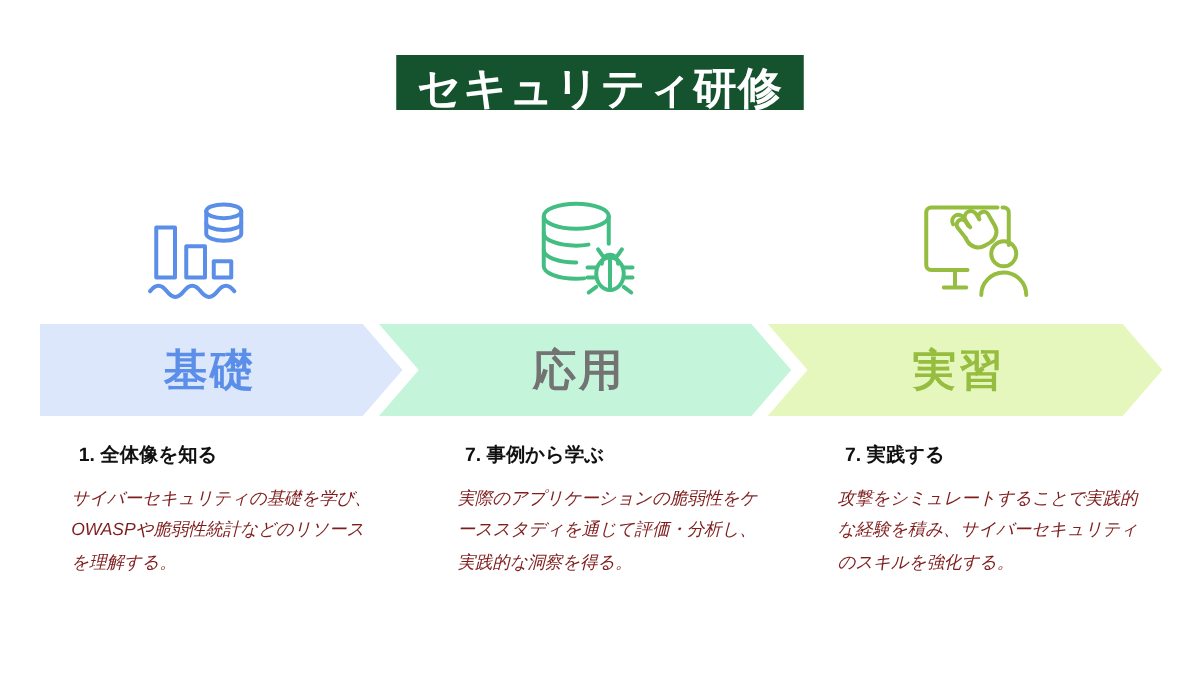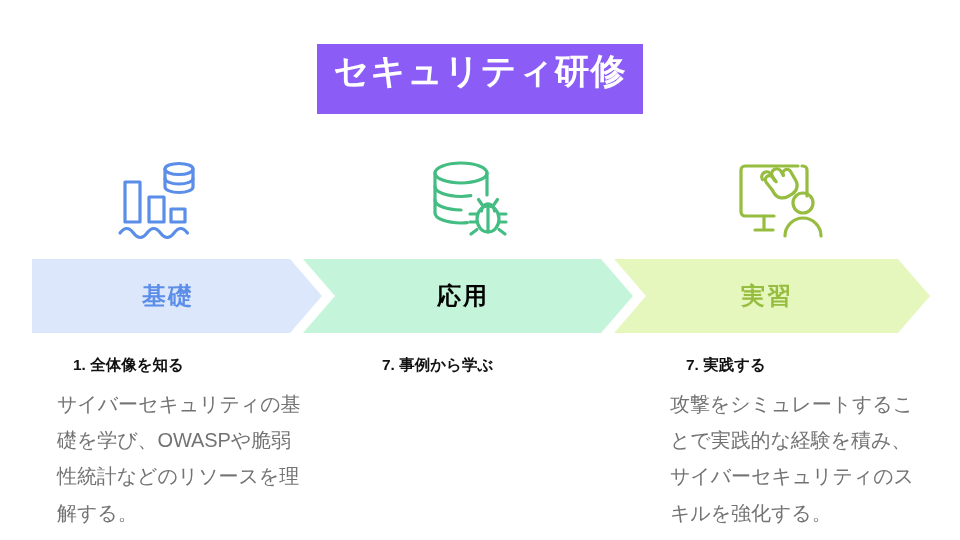--- a/index.html
+++ b/index.html
@@ -19,26 +19,26 @@
   
   .title-wrap {
     position: absolute;
     left: 0;
     top: 44px;
     width: 960px;
     text-align: center;
   }
   .title-box {
     display: inline-block;
-    background: #8b5cf6;
+    background: #14532d;
     color: #ffffff;
     font-size: 35px;
     font-weight: 700;
     line-height: 1;
-    padding: 9px 17px 26px 17px;
+    padding: 9px 17px 0 17px;
     letter-spacing: 1px;
   }
 
   
   .stage {
     position: absolute;
     left: 0;
     top: 0;
     width: 960px;
     height: 540px;
@@ -76,40 +76,40 @@
   }
   .chev {
     position: absolute;
     top: 0;
     height: 74px;
     display: flex;
     align-items: center;
     justify-content: center;
   }
   .chev-label {
-    font-size: 24px;
+    font-size: 35px;
     font-weight: 700;
     letter-spacing: 2px;
     position: relative;
     z-index: 2;
   }
   .chev1 {
     left: 32px;
     width: 290px;
     background: #dde7fb;
     clip-path: polygon(0 0, calc(100% - 32px) 0, 100% 50%, calc(100% - 32px) 100%, 0 100%);
   }
   .chev1 .chev-label { color: #5b8ee8; margin-right: 18px; }
   .chev2 {
     left: 303px;
     width: 330px;
     background: #c4f5da;
     clip-path: polygon(0 0, calc(100% - 32px) 0, 100% 50%, calc(100% - 32px) 100%, 0 100%, 32px 50%);
   }
-  .chev2 .chev-label { color: #000000; margin-right: 10px; }
+  .chev2 .chev-label { color: #737373; margin-right: 10px; }
   .chev3 {
     left: 614px;
     width: 316px;
     background: #e6f7bd;
     clip-path: polygon(0 0, calc(100% - 32px) 0, 100% 50%, calc(100% - 32px) 100%, 0 100%, 32px 50%);
   }
   .chev3 .chev-label { color: #96bd3f; margin-right: 10px; }
 
   
   .body-row {
@@ -125,30 +125,31 @@
     width: 245px;
   }
   .col.b1 { left: 57px; }
   .col.b2 { left: 366px; }
   .col.b3 { left: 670px; }
   .col-heading {
     font-size: 15.5px;
     font-weight: 700;
     color: #111111;
     line-height: 1.2;
-    margin: 0 0 11px 16px;
+    margin: 0 0 11px 6px;
     white-space: nowrap;
   }
   .col-desc {
-    font-size: 20px;
+    font-size: 14px;
     font-weight: 400;
-    color: #737373;
+    color: #7f1d1d;
     line-height: 1.82;
     margin: 0;
     letter-spacing: -0.1px;
+    font-style: italic;
   }
 </style>
 </head>
 <body>
 
 <div class="stage">
 
   <div class="title-wrap">
     <span class="title-box">セキュリティ研修</span>
   </div>
@@ -219,20 +220,21 @@
 
   <div class="body-row">
 
     <div class="col b1">
       <p class="col-heading">1. 全体像を知る</p>
       <p class="col-desc">サイバーセキュリティの基礎を学び、OWASPや脆弱性統計などのリソースを理解する。</p>
     </div>
 
     <div class="col b2">
       <p class="col-heading">7. 事例から学ぶ</p>
+      <p class="col-desc">実際のアプリケーションの脆弱性をケーススタディを通じて評価・分析し、実践的な洞察を得る。</p>
     </div>
 
     <div class="col b3">
       <p class="col-heading">7. 実践する</p>
       <p class="col-desc">攻撃をシミュレートすることで実践的な経験を積み、サイバーセキュリティのスキルを強化する。</p>
     </div>
 
   </div>
 
 </div>

